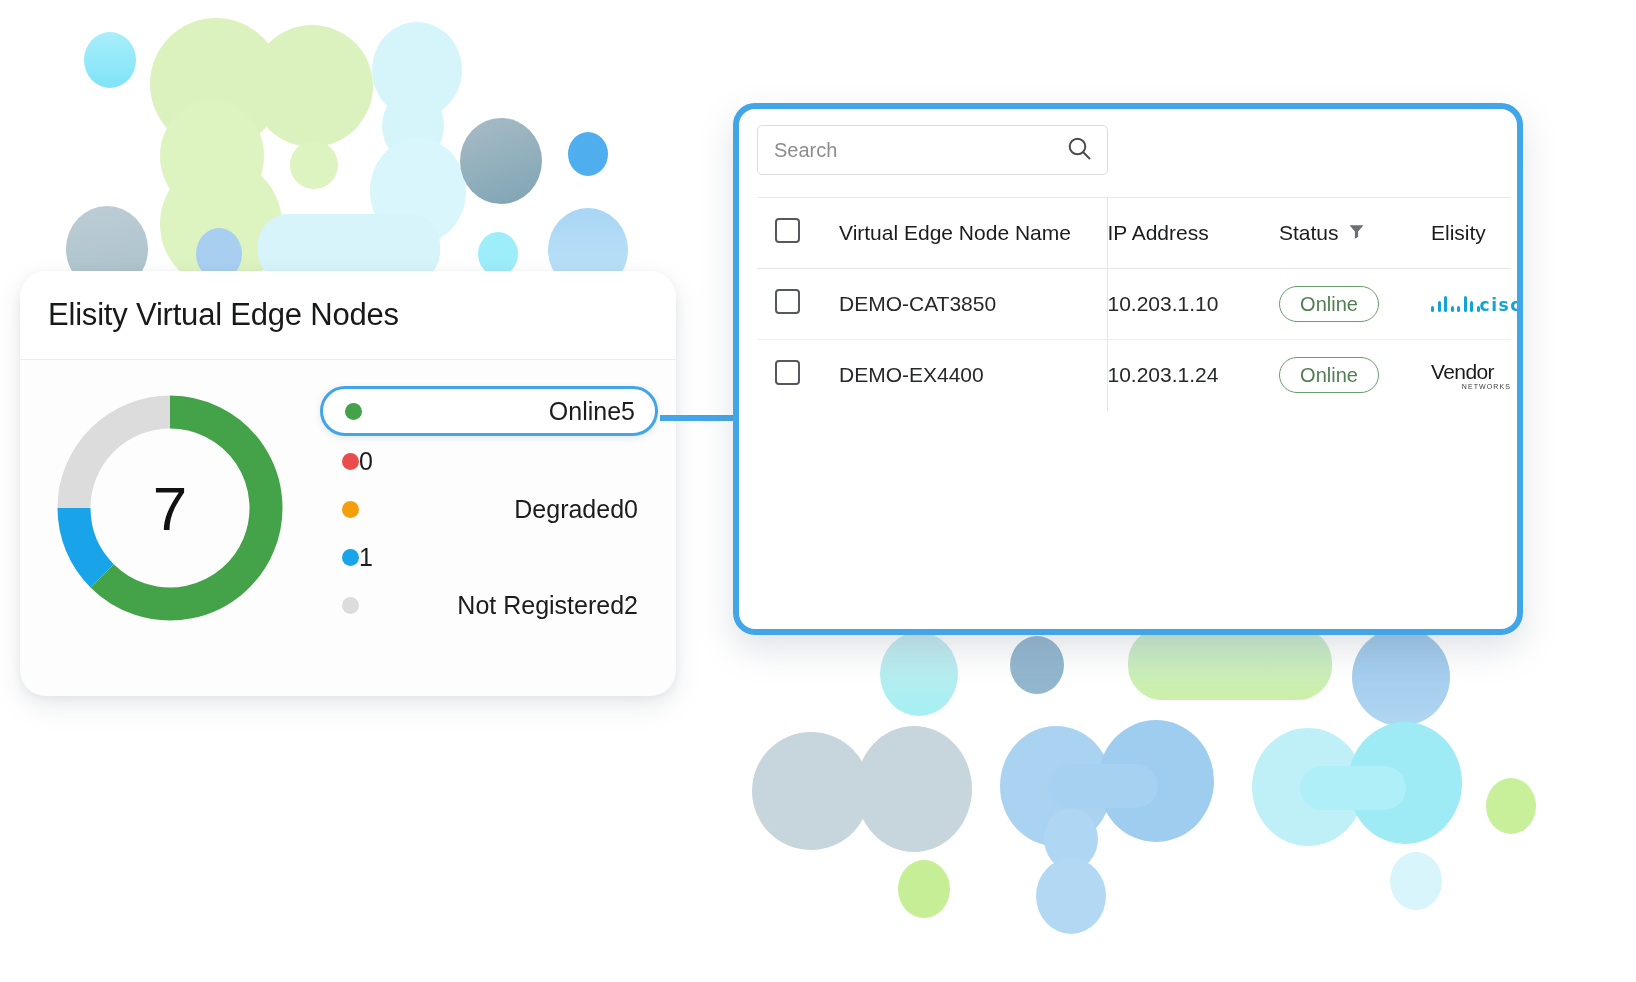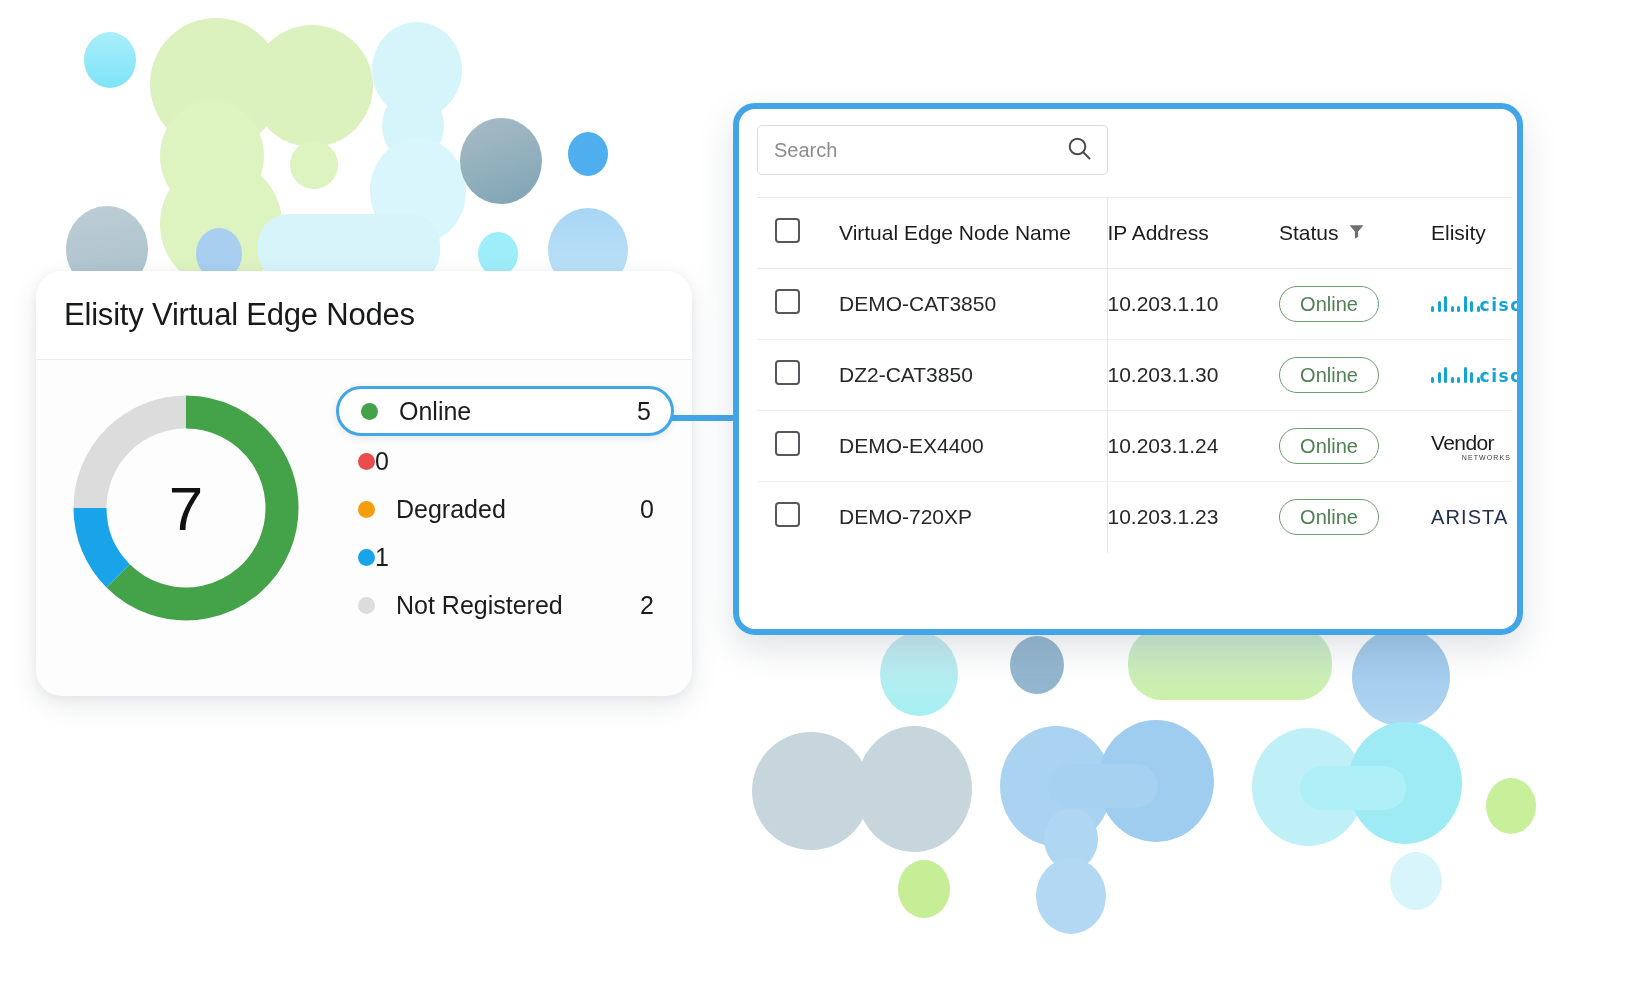--- a/index.html
+++ b/index.html
@@ -11,24 +11,25 @@
   }
   #stage { position: relative; width: 1636px; height: 982px; background:#fff; }
 
   
   .blobs { position:absolute; inset:0; overflow:hidden; }
   .blob { position:absolute; border-radius:50%; }
   .pill { position:absolute; }
 
   
   #donut-card {
-    position:absolute; left:36px; top:271px; width:656px; height:425px;
+    position:absolute; left:20px; top:271px; width:656px; height:425px;
     background:#fdfdfd; border-radius:26px;
     box-shadow: 0 10px 26px rgba(120,130,140,.16), 0 2px 8px rgba(120,130,140,.10);
     overflow:hidden;
+    text-align:right;
   }
   #donut-card .card-head {
     height:89px; display:flex; align-items:center;
     padding-left:28px; background:#ffffff;
     border-bottom:1px solid #ececec;
   }
   #donut-card .card-title {
     font-size:31px; color:#18191a; letter-spacing:-0.2px; font-weight:400;
   }
   #donut-card .card-body { display:flex; padding:18px 0 0 0; height:336px; }
@@ -294,67 +295,31 @@
                       <i class="m"></i>
                       <i class="s"></i>
                     </div>
                     <div class="word">cisco</div>
                   </div>
                 </div>
               </td>
             </tr>
             <tr>
               <td><span class="chk"></span></td>
-              <td>DZ2-CAT3850</td>
-              <td class="sep">10.203.1.30</td>
-              <td><span class="badge-online">Online</span></td>
-              <td>
-                <div class="vendor">
-                  <div class="cisco">
-                    <div class="bars">
-                      <i class="s"></i>
-                      <i class="m"></i>
-                      <i class="l"></i>
-                      <i class="s"></i>
-                      <i class="s"></i>
-                      <i class="l"></i>
-                      <i class="m"></i>
-                      <i class="s"></i>
-                    </div>
-                    <div class="word">cisco</div>
-                  </div>
-                </div>
-              </td>
-            </tr>
-            <tr>
-              <td><span class="chk"></span></td>
               <td>DEMO-EX4400</td>
               <td class="sep">10.203.1.24</td>
               <td><span class="badge-online">Online</span></td>
               <td>
                 <div class="vendor">
                   <div class="juniper">
                     <div class="word">Vendor</div>
                     <div class="sub">NETWORKS</div>
                   </div>
                 </div>
               </td>
             </tr>
-            <tr>
-              <td><span class="chk"></span></td>
-              <td>DEMO-720XP</td>
-              <td class="sep">10.203.1.23</td>
-              <td><span class="badge-online">Online</span></td>
-              <td>
-                <div class="vendor">
-                  <div class="arista">
-                    <div class="word">ARISTA</div>
-                  </div>
-                </div>
-              </td>
-            </tr>
           </tbody>
       </table>
 
     </div>
   </div>
 
 </div>
 
 </body></html>

